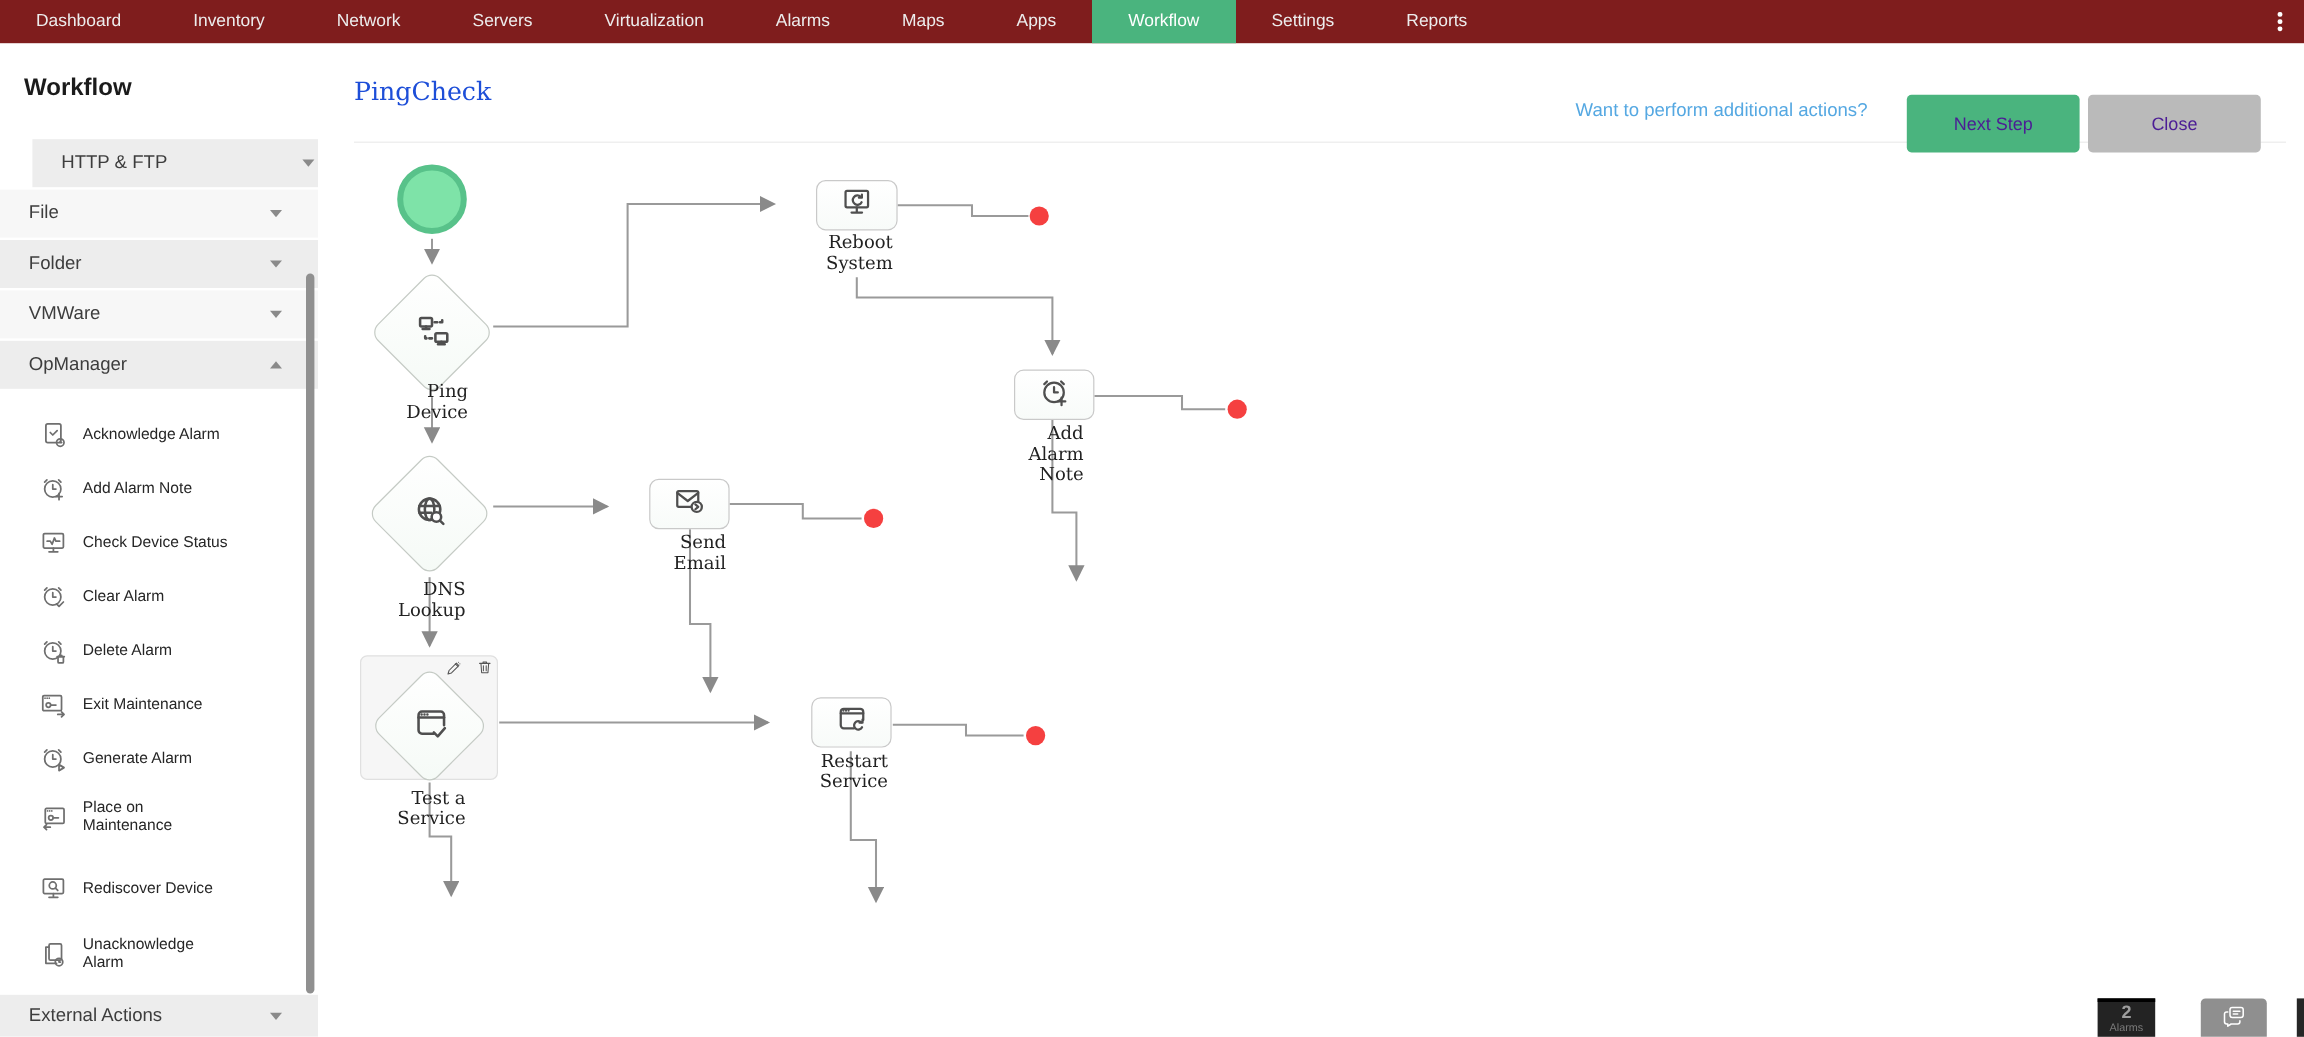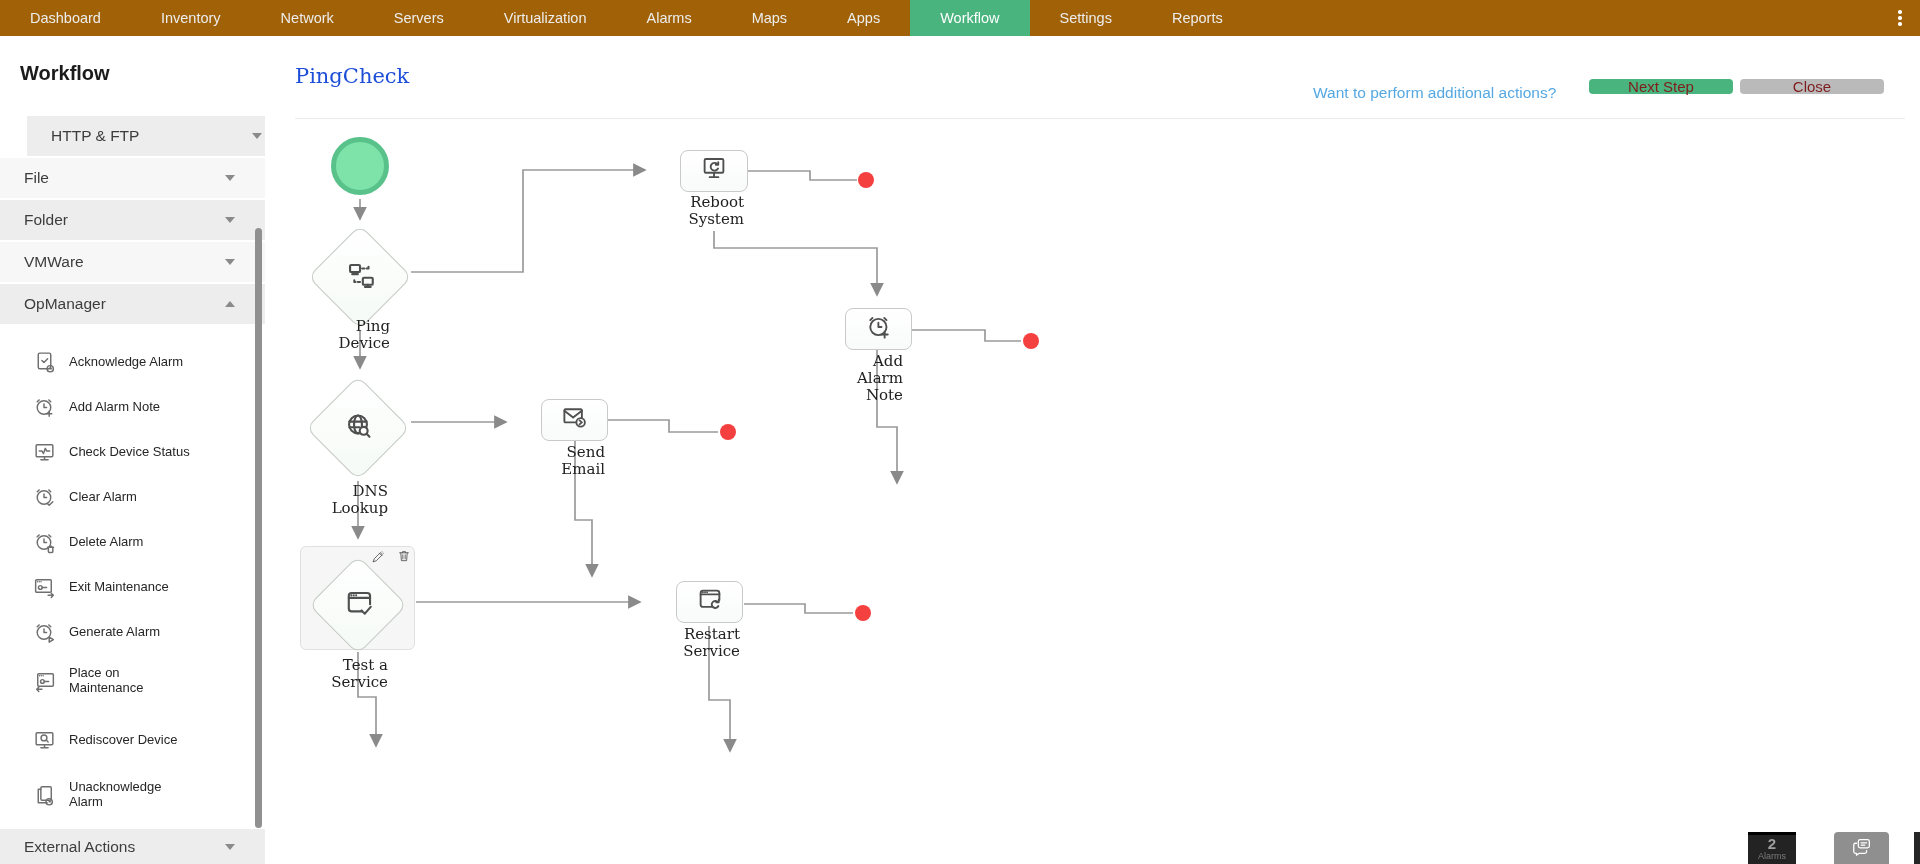--- a/index.html
+++ b/index.html
@@ -1,21 +1,21 @@
 <!DOCTYPE html>
 <html><head>
 <meta charset="utf-8">
 <style>
   * { margin:0; padding:0; box-sizing:border-box; }
   html,body { width:1920px; height:864px; overflow:hidden; background:#fff;
     font-family:"Liberation Sans", sans-serif; }
 
   
   .topnav { position:absolute; left:0; top:0; width:1920px; height:36px;
-    background:#a16207; display:flex; align-items:stretch; z-index:10; }
+    background:#7f1d1d; display:flex; align-items:stretch; z-index:10; }
   .nav-item { color:#ededed; font-size:14.5px; line-height:36px; padding:0 30px;
     cursor:pointer; white-space:nowrap; }
   .nav-item.active { background:#4ab47e; color:#fff; }
   .kebab { margin-left:auto; width:40px; display:flex; align-items:center; justify-content:center; cursor:pointer; }
   .kebab .dot { width:3.5px; height:3.5px; border-radius:50%; background:#fff;
     box-shadow:0 -6px 0 #fff, 0 6px 0 #fff; }
 
   
   .sidebar { position:absolute; left:0; top:36px; width:265px; height:828px;
     background:#fff; z-index:8; overflow:hidden; }
@@ -38,22 +38,22 @@
   .scroll-thumb { position:absolute; left:255px; top:228px; width:7px; height:600px;
     background:#909090; border-radius:4px; z-index:9; cursor:grab; }
 
   
   .page-title { position:absolute; left:295px; top:64px; font-size:21px; color:#1d4ed8;
     font-family:"DejaVu Serif", serif; z-index:5; }
   .hdr-divider { position:absolute; left:295px; top:118px; width:1610px; height:1px;
     background:#ececec; z-index:5; }
   .hdr-link { position:absolute; top:84px; left:1313px; font-size:15.5px; color:#55a8e2;
     cursor:pointer; z-index:5; }
-  .btn { position:absolute; top:79px; width:144px; height:15px; border-radius:4px;
-    color:#7f1d1d; font-size:15px; display:flex; align-items:center; justify-content:center;
+  .btn { position:absolute; top:79px; width:144px; height:48px; border-radius:4px;
+    color:#4c1d95; font-size:15px; display:flex; align-items:center; justify-content:center;
     cursor:pointer; z-index:5; }
   .btn-next { left:1589px; background:#4ab47e; }
   .btn-close { left:1740px; background:#bababa; }
 
   
   svg.wires { position:absolute; left:0; top:0; width:1920px; height:864px; z-index:1; }
   .node { position:absolute; z-index:2; }
   .start-circle { left:331px; top:137px; width:58px; height:58px; border-radius:50%;
     background:#7ee3a8; border:5px solid #58c28a; cursor:pointer; }
   .diamond { width:74px; height:74px; transform:rotate(45deg); border-radius:10px;

